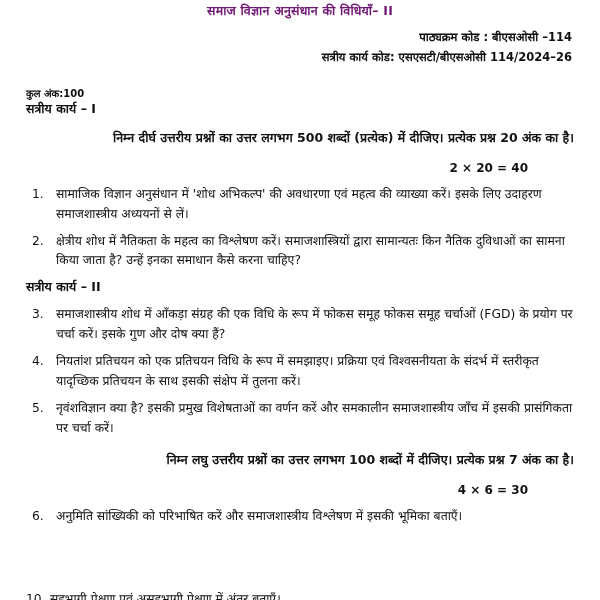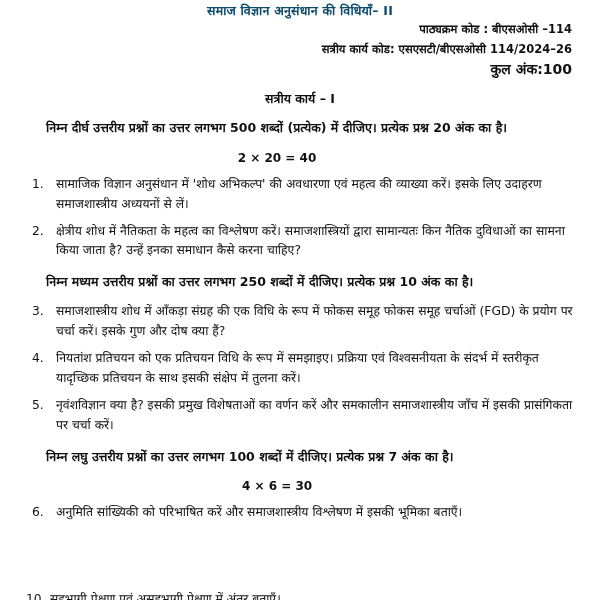--- a/index.html
+++ b/index.html
@@ -22,58 +22,57 @@
     box-sizing: border-box;
   }
   .doc-title {
     text-align: center;
     font-size: 12.5px;
     font-weight: bold;
     letter-spacing: 0.2px;
     margin-top: 2px;
     white-space: nowrap;
     overflow: hidden;
-    color: #0c4a6e;
+    color: #701a75;
   }
   .meta-line {
     text-align: right;
     font-size: 11.5px;
     font-weight: bold;
-    margin-top: 2px;
+    margin-top: 10px;
     padding-right: 2px;
     white-space: nowrap;
   }
   .meta-line.second {
     margin-top: 5px;
   }
   .marks-line {
-    text-align: right;
-    font-size: 14px;
+    text-align: left;
+    font-size: 10px;
     font-weight: bold;
-    margin-top: 3px;
+    margin-top: 22px;
     padding-right: 2px;
     white-space: nowrap;
   }
   .section-head {
-    text-align: center;
     font-size: 12.5px;
     font-weight: bold;
-    margin-top: 12px;
+    margin-top: 0;
     white-space: nowrap;
   }
   .instruction {
     font-size: 12.5px;
     font-weight: bold;
     margin-top: 12px;
     line-height: 1.5;
-    text-align: left;
+    text-align: right;
     padding-left: 20px;
   }
   .calc {
-    text-align: center;
+    text-align: right;
     font-size: 12px;
     font-weight: bold;
     margin-top: 13px;
     padding-right: 46px;
     white-space: nowrap;
   }
   ol.qlist {
     list-style: none;
     margin: 10px 0 0 0;
     padding: 0;
@@ -133,21 +132,21 @@
     <li>
       <span class="num">1.</span>
       <span class="qtext">सामाजिक विज्ञान अनुसंधान में 'शोध अभिकल्प' की अवधारणा एवं महत्व की व्याख्या करें। इसके लिए उदाहरण समाजशास्त्रीय अध्ययनों से लें।</span>
     </li>
     <li>
       <span class="num">2.</span>
       <span class="qtext">क्षेत्रीय शोध में नैतिकता के महत्व का विश्लेषण करें। समाजशास्त्रियों द्वारा सामान्यतः किन नैतिक दुविधाओं का सामना किया जाता है? उन्हें इनका समाधान कैसे करना चाहिए?</span>
     </li>
   </ol>
 
-  <div class="instruction">निम्न मध्यम उत्तरीय प्रश्नों का उत्तर लगभग 250 शब्दों में दीजिए। प्रत्येक प्रश्न 10 अंक का है।</div>
+  <div class="section-head">सत्रीय कार्य – II</div>
   <ol class="qlist">
     <li>
       <span class="num">3.</span>
       <span class="qtext">समाजशास्त्रीय शोध में आँकड़ा संग्रह की एक विधि के रूप में फोकस समूह  फोकस समूह चर्चाओं (FGD) के प्रयोग पर चर्चा करें। इसके गुण और दोष क्या हैं?</span>
     </li>
     <li>
       <span class="num">4.</span>
       <span class="qtext">नियतांश प्रतिचयन को एक प्रतिचयन विधि के रूप में समझाइए। प्रक्रिया एवं विश्वसनीयता के संदर्भ में स्तरीकृत यादृच्छिक प्रतिचयन के साथ इसकी संक्षेप में तुलना करें।</span>
     </li>
     <li>

